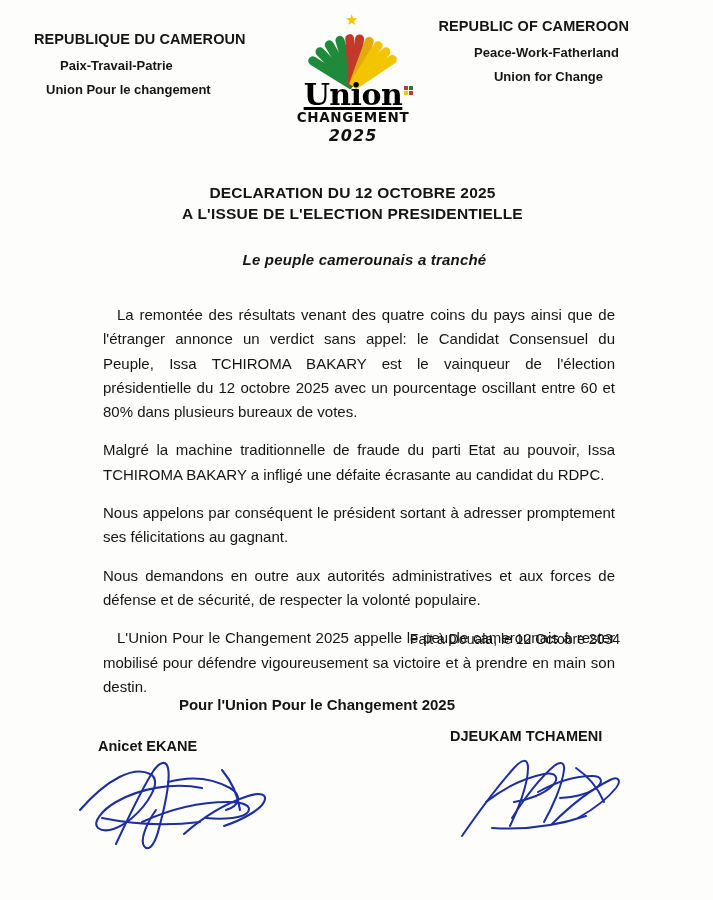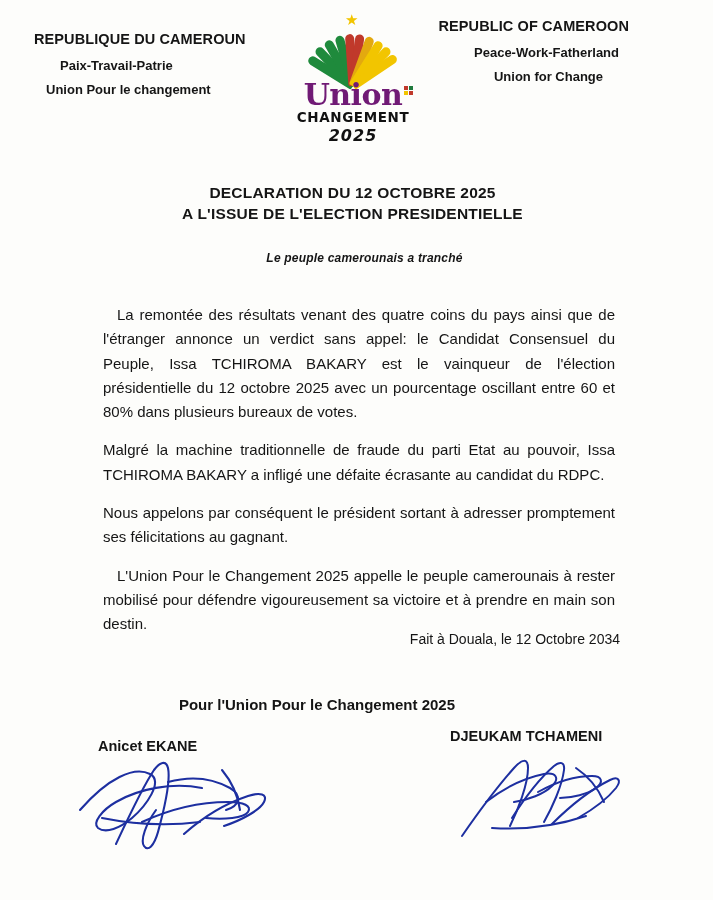--- a/index.html
+++ b/index.html
@@ -93,23 +93,24 @@
     top: 72px;
     width: 162px;
     text-align: center;
   }
   .logo-union {
     font-family: "DejaVu Serif", serif;
     font-weight: bold;
     font-size: 30px;
     letter-spacing: -0.5px;
     line-height: 1;
-    color: #701a75;
+    color: #000000;
     display: inline-block;
     position: relative;
+    text-decoration: underline;
   }
   .logo-union .dots {
     position: absolute;
     right: -14px;
     top: 6px;
     width: 12px;
     height: 12px;
     display: grid;
     grid-template-columns: 4px 4px;
     grid-template-rows: 4px 4px;
@@ -153,21 +154,21 @@
   .title-line {
     font-weight: bold;
     font-size: 15.5px;
     letter-spacing: 0.2px;
     line-height: 1.35;
   }
   .subtitle {
     margin-top: 26px;
     font-weight: bold;
     font-style: italic;
-    font-size: 12px;
+    font-size: 15px;
     letter-spacing: 0.2px;
     margin-left: 24px;
   }
 
   
   .body-text {
     position: absolute;
     top: 303px;
     left: 103px;
     width: 512px;
@@ -275,20 +276,21 @@
   <div class="title-block">
     <div class="title-line">DECLARATION DU 12 OCTOBRE 2025</div>
     <div class="title-line">A L'ISSUE DE L'ELECTION PRESIDENTIELLE</div>
     <div class="subtitle">Le peuple camerounais a tranché</div>
   </div>
 
   <div class="body-text">
     <p class="para">La remontée des résultats venant des quatre coins du pays ainsi que de l'étranger annonce un verdict sans appel: le Candidat Consensuel du Peuple, Issa TCHIROMA BAKARY est le vainqueur de l'élection présidentielle du 12 octobre 2025 avec un pourcentage oscillant entre 60 et 80% dans plusieurs bureaux de votes.</p>
     <p class="para no-indent">Malgré la machine traditionnelle de fraude du parti Etat au pouvoir, Issa TCHIROMA BAKARY a infligé une défaite écrasante au candidat du RDPC.</p>
     <p class="para no-indent">Nous appelons par conséquent le président sortant à adresser promptement ses félicitations au gagnant.</p>
+    <p class="para no-indent">Nous demandons en outre aux autorités administratives et aux forces de défense et de sécurité, de respecter la volonté populaire.</p>
     <p class="para">L'Union Pour le Changement 2025 appelle le peuple camerounais à rester mobilisé pour défendre vigoureusement sa victoire et à prendre en main son destin.</p>
   </div>
 
   <div class="place-date">Fait à Douala, le 12 Octobre 2034</div>
 
   <div class="sign-title">Pour l'Union Pour le Changement 2025</div>
 
   <div class="signer signer-left">Anicet EKANE</div>
   <div class="signer signer-right">DJEUKAM TCHAMENI</div>
 

